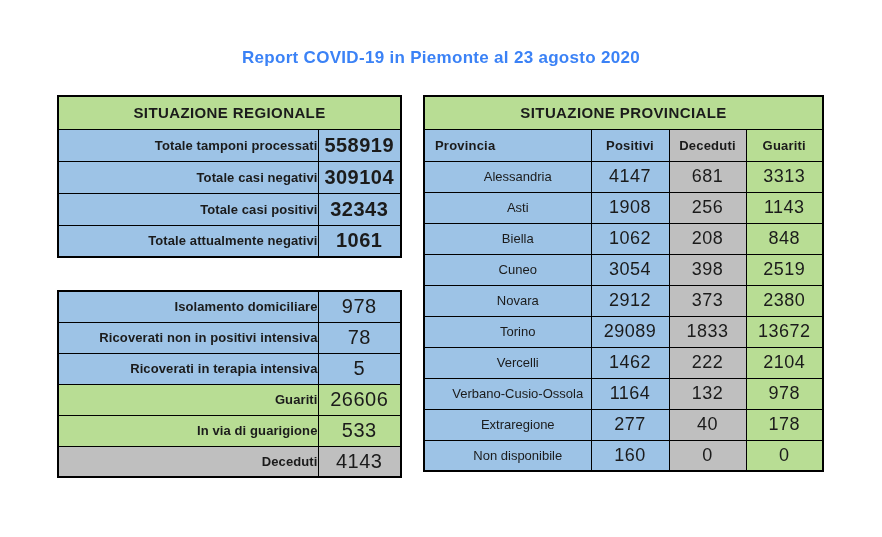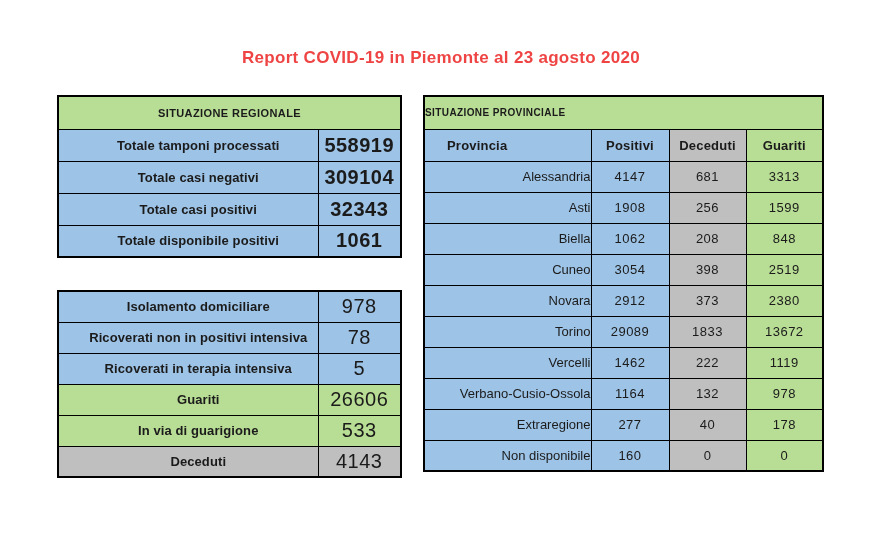--- a/index.html
+++ b/index.html
@@ -19,82 +19,82 @@
   }
   .page { position: relative; width: 882px; height: 537px; }
 
   .report-title {
     position: absolute;
     top: 48px; left: 0; width: 882px;
     text-align: center;
     font-size: 17px;
     font-weight: bold;
     letter-spacing: 0.3px;
-    color: #ef4444;
+    color: #3b82f6;
   }
 
   table {
     border-collapse: collapse;
     table-layout: fixed;
   }
   td, th {
     border: 1px solid var(--border);
     font-size: 13px;
     overflow: hidden;
     white-space: nowrap;
   }
   table { border: 2px solid var(--border); }
 
   .left-col { position: absolute; left: 57px; top: 95px; width: 343px; }
   .regional-table { width: 343px; }
   .regional-table .section-header td {
     height: 33px; text-align: center;
-    font-weight: bold; font-size: 11px; letter-spacing: 0.4px;
+    font-weight: bold; font-size: 15px; letter-spacing: 0.4px;
     background: var(--green);
   }
   .regional-table td { height: 32px; }
   .summary-table { width: 343px; margin-top: 32px; }
   .summary-table td { height: 31px; }
 
   .label-cell {
-    text-align: center;
+    text-align: right;
     font-weight: bold;
     padding-left: 20px;
     letter-spacing: 0.1px;
     margin-left: 20px;
   }
   .value-cell {
     text-align: center;
     font-size: 20px;
     letter-spacing: 0.5px;
   }
   .value-bold { font-weight: bold; }
   col.label-col { width: 260px; }
   col.value-col { width: 83px; }
 
   .right-col { position: absolute; left: 423px; top: 95px; width: 399px; }
   .provincial-table { width: 399px; }
   .provincial-table .section-header td {
-    height: 33px; 
-    font-weight: bold; font-size: 10px; letter-spacing: 0.4px;
+    height: 33px; text-align: center;
+    font-weight: bold; font-size: 15px; letter-spacing: 0.4px;
     background: var(--green);
   }
   .provincial-table .col-header td {
     height: 32px;
     font-weight: bold;
     text-align: center;
     letter-spacing: 0.2px;
   }
-  .provincial-table .col-header td:first-child { text-align: left; padding-left: 22px; }
+  .provincial-table .col-header td:first-child { text-align: left; padding-left: 10px; }
   .provincial-table td { height: 31px; }
   .provincia-cell {
-    text-align: right;
+    text-align: center;
     padding-left: 20px;
   }
-  .num-cell { text-align: center; font-size: 13px; letter-spacing: 0.5px; }
+  .num-cell { text-align: center; font-size: 18px; letter-spacing: 0.5px; }
   col.prov-col { width: 167px; }
   col.pos-col { width: 78px; }
   col.dec-col { width: 77px; }
   col.gua-col { width: 77px; }
 
   .c-blue  { background: var(--blue); }
   .c-green { background: var(--green); }
   .c-gray  { background: var(--gray); }
 </style>
 </head>
@@ -121,21 +121,21 @@
       </tr>
       <tr>
         <td class="label-cell c-blue">Totale casi negativi</td>
         <td class="value-cell value-bold c-blue">309104</td>
       </tr>
       <tr>
         <td class="label-cell c-blue">Totale casi positivi</td>
         <td class="value-cell value-bold c-blue">32343</td>
       </tr>
       <tr>
-        <td class="label-cell c-blue">Totale disponibile positivi</td>
+        <td class="label-cell c-blue">Totale attualmente negativi</td>
         <td class="value-cell value-bold c-blue">1061</td>
       </tr>
     </tbody>
       </table>
 
     <table class="summary-table">
       <colgroup>
           <col class="label-col">
           <col class="value-col">
         </colgroup>
@@ -191,21 +191,21 @@
       <tr>
         <td class="provincia-cell c-blue">Alessandria</td>
         <td class="num-cell c-blue">4147</td>
         <td class="num-cell c-gray">681</td>
         <td class="num-cell c-green">3313</td>
       </tr>
       <tr>
         <td class="provincia-cell c-blue">Asti</td>
         <td class="num-cell c-blue">1908</td>
         <td class="num-cell c-gray">256</td>
-        <td class="num-cell c-green">1599</td>
+        <td class="num-cell c-green">1143</td>
       </tr>
       <tr>
         <td class="provincia-cell c-blue">Biella</td>
         <td class="num-cell c-blue">1062</td>
         <td class="num-cell c-gray">208</td>
         <td class="num-cell c-green">848</td>
       </tr>
       <tr>
         <td class="provincia-cell c-blue">Cuneo</td>
         <td class="num-cell c-blue">3054</td>
@@ -221,21 +221,21 @@
       <tr>
         <td class="provincia-cell c-blue">Torino</td>
         <td class="num-cell c-blue">29089</td>
         <td class="num-cell c-gray">1833</td>
         <td class="num-cell c-green">13672</td>
       </tr>
       <tr>
         <td class="provincia-cell c-blue">Vercelli</td>
         <td class="num-cell c-blue">1462</td>
         <td class="num-cell c-gray">222</td>
-        <td class="num-cell c-green">1119</td>
+        <td class="num-cell c-green">2104</td>
       </tr>
       <tr>
         <td class="provincia-cell c-blue">Verbano-Cusio-Ossola</td>
         <td class="num-cell c-blue">1164</td>
         <td class="num-cell c-gray">132</td>
         <td class="num-cell c-green">978</td>
       </tr>
       <tr>
         <td class="provincia-cell c-blue">Extraregione</td>
         <td class="num-cell c-blue">277</td>

